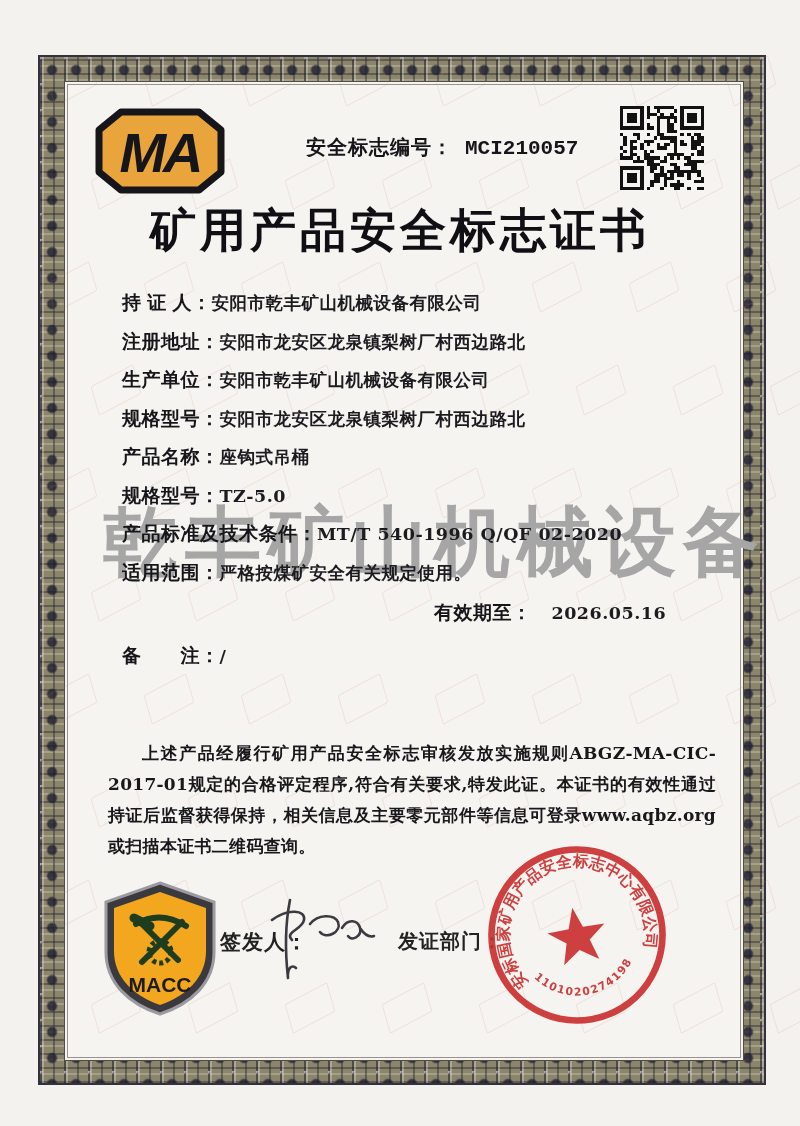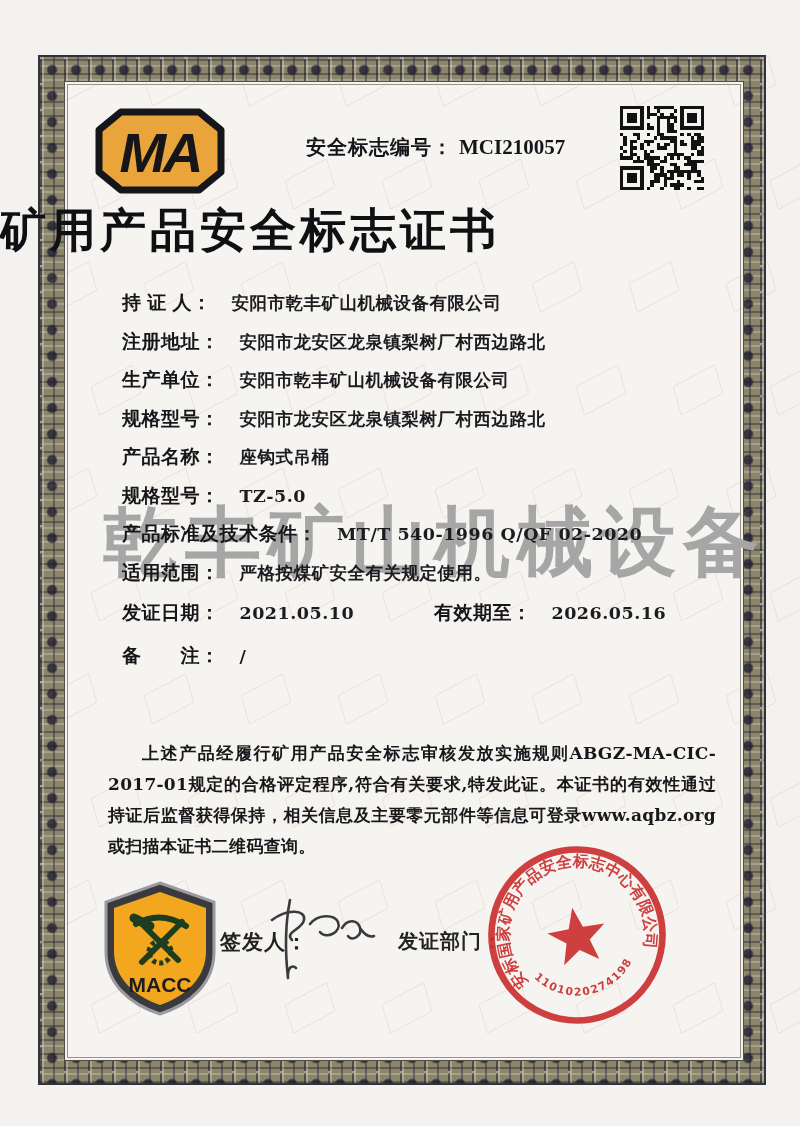--- a/index.html
+++ b/index.html
@@ -25,28 +25,28 @@
   
   #ghosts{position:absolute;inset:0;z-index:4;pointer-events:none;}
   .ghost{position:absolute;width:46px;height:28px;border:1px solid rgba(205,125,112,.16);
     transform:rotate(-28deg) skewX(-12deg);border-radius:2px;}
 
   .ma-logo{position:absolute;left:95px;top:108px;width:130px;height:86px;}
   .qr{position:absolute;left:620px;top:106px;width:84px;height:84px;}
 
   .certno{position:absolute;left:306px;top:134px;white-space:nowrap;}
   .certno .lbl{font-size:20px;font-weight:700;color:#15151a;letter-spacing:1px;}
-  .certno .val{font-family:Liberation Serif, serif;font-size:21px;font-weight:700;color:#15151a;margin-left:6px;}
-
-  .title{position:absolute;left:0;right:0;top:200px;text-align:left;
+  .certno .val{font-family:Liberation Mono, monospace;font-size:21px;font-weight:700;color:#15151a;margin-left:12px;}
+
+  .title{position:absolute;left:0;right:0;top:200px;text-align:center;
     font-size:46px;font-weight:900;color:#101014;letter-spacing:4px;}
 
   .frow{position:absolute;left:122px;display:flex;align-items:baseline;white-space:nowrap;}
   .flabel{font-size:19px;font-weight:700;color:#15151a;min-width:88px;letter-spacing:.5px;}
-  .fvalue{font-family:"DejaVu Serif",serif;font-size:17.5px;font-weight:700;color:#1b1b20;margin-left:20px;letter-spacing:.5px;}
+  .fvalue{font-family:"DejaVu Serif",serif;font-size:17.5px;font-weight:700;color:#1b1b20;margin-left:0;letter-spacing:.5px;}
   .r0{top:290px}.r1{top:329px}.r2{top:367px}.r3{top:406px}
   .r4{top:444px}.r5{top:483px}.r6{top:521px}.r7{top:560px}
   .daterow{top:600px}.expiry{position:absolute;left:434px;top:600px;display:flex;align-items:baseline;white-space:nowrap;}
   .remarkrow{top:643px}
 
   .statement{position:absolute;left:108px;top:738px;width:608px;
     font-family:"DejaVu Serif",serif;font-size:17px;line-height:31px;font-weight:600;
     color:#17171c;text-align:justify;text-indent:2em;letter-spacing:.3px;}
 
   .watermark{position:absolute;left:102px;top:492px;z-index:40;white-space:nowrap;
@@ -414,24 +414,20 @@
     </div>
     <div class="frow r6">
       <span class="flabel">产品标准及技术条件：</span>
       <span class="fvalue">MT/T 540-1996 Q/QF 02-2020</span>
     </div>
     <div class="frow r7">
       <span class="flabel">适用范围：</span>
       <span class="fvalue">严格按煤矿安全有关规定使用。</span>
     </div>
 
-    <div class="frow daterow">
-      <span class="flabel">发证日期：</span>
-      <span class="fvalue">2021.05.10</span>
-    </div>
     <div class="expiry">
       <span class="flabel">有效期至：</span>
       <span class="fvalue" style="margin-left:20px">2026.05.16</span>
     </div>
 
     <div class="frow remarkrow">
       <span class="flabel">备　　注：</span>
       <span class="fvalue">/</span>
     </div>
 

